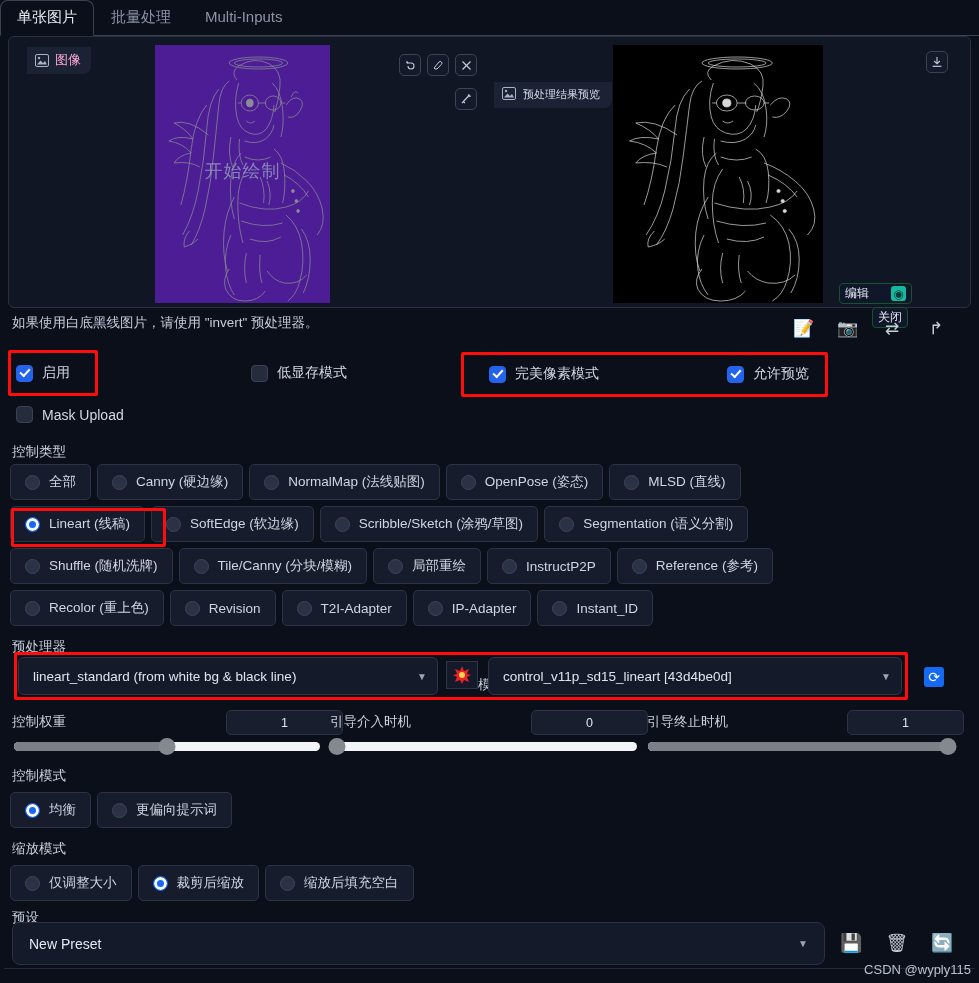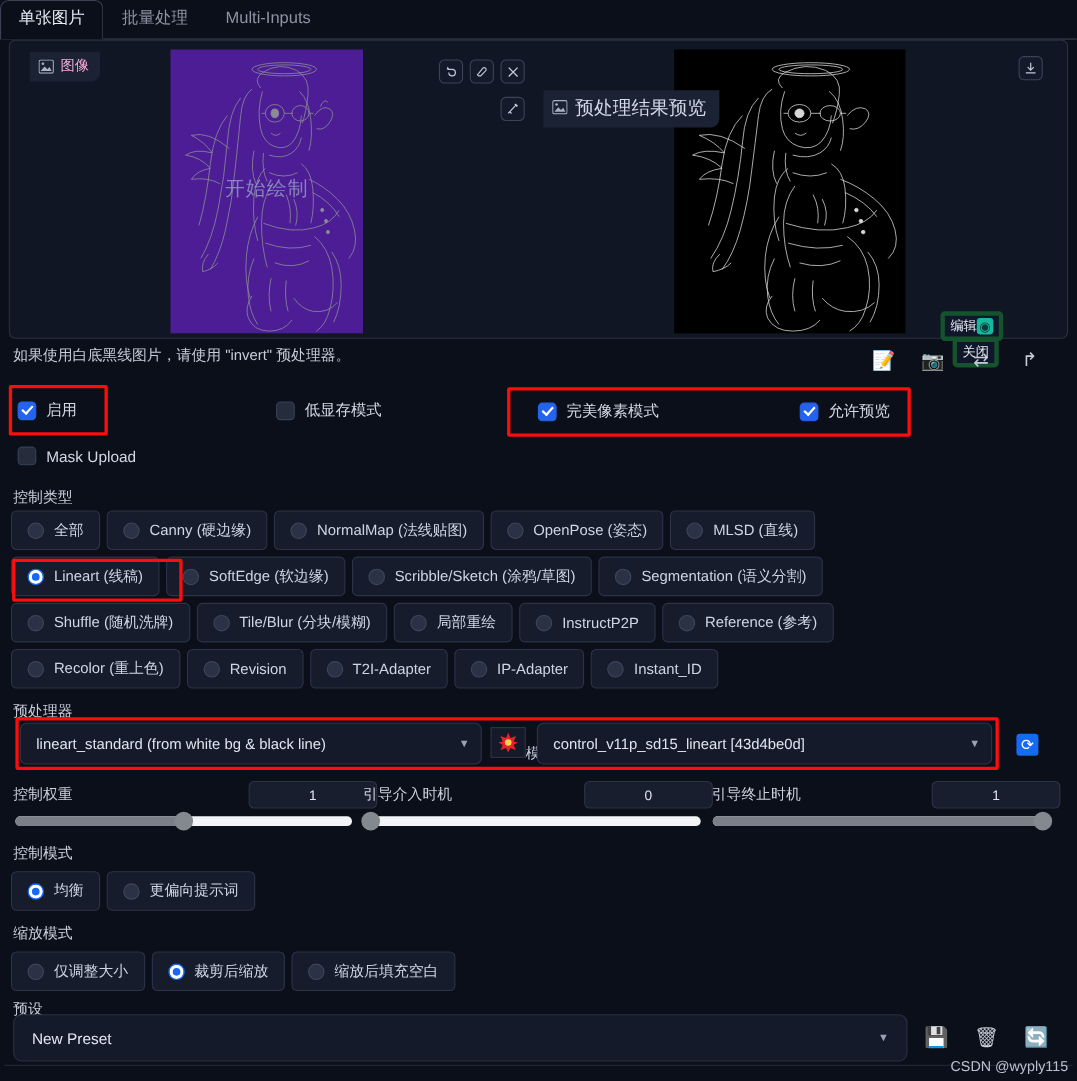--- a/index.html
+++ b/index.html
@@ -79,28 +79,28 @@
     display: flex; align-items: center; justify-content: center;
     color: #c3cadb; cursor: pointer;
   }
   .toolbtn svg { display: block; }
 
   .preview-label {
     position: absolute; left: 485px; top: 45px;
     background: #1b2233; border-radius: 0 0 8px 0;
     padding: 5px 12px 6px 8px;
     display: flex; align-items: center; gap: 7px;
-    font-size: 17px; color: #d4dae8;
+    font-size: 11px; color: #d4dae8;
   }
 
   .edit-btn, .close-btn {
     position: absolute; right: 58px;
-    background: #11172a; border: 4px solid #14532d; border-radius: 4px;
+    background: #11172a; border: 1px solid #14532d; border-radius: 4px;
     color: #e6eaf3; font-size: 12px; padding: 1px 5px;
-    display: flex; align-items: center; gap: 0; cursor: pointer;
+    display: flex; align-items: center; gap: 22px; cursor: pointer;
   }
   .edit-btn { top: 246px; }
   .close-btn { top: 270px; right: 62px; }
   .teal-ico {
     width: 15px; height: 15px; border-radius: 3px;
     background: #16b8a0; color: #0b3b35; font-size: 12px;
     display: flex; align-items: center; justify-content: center;
   }
 
   
@@ -454,21 +454,21 @@
           <span>Segmentation (语义分割)</span>
         </div>
     </div>
     <div class="rrow">
       <div class="ritem">
           <span class="radio"></span>
           <span>Shuffle (随机洗牌)</span>
         </div>
       <div class="ritem">
           <span class="radio"></span>
-          <span>Tile/Blur (分块/模糊)</span>
+          <span>Tile/Canny (分块/模糊)</span>
         </div>
       <div class="ritem">
           <span class="radio"></span>
           <span>局部重绘</span>
         </div>
       <div class="ritem">
           <span class="radio"></span>
           <span>InstructP2P</span>
         </div>
       <div class="ritem">

